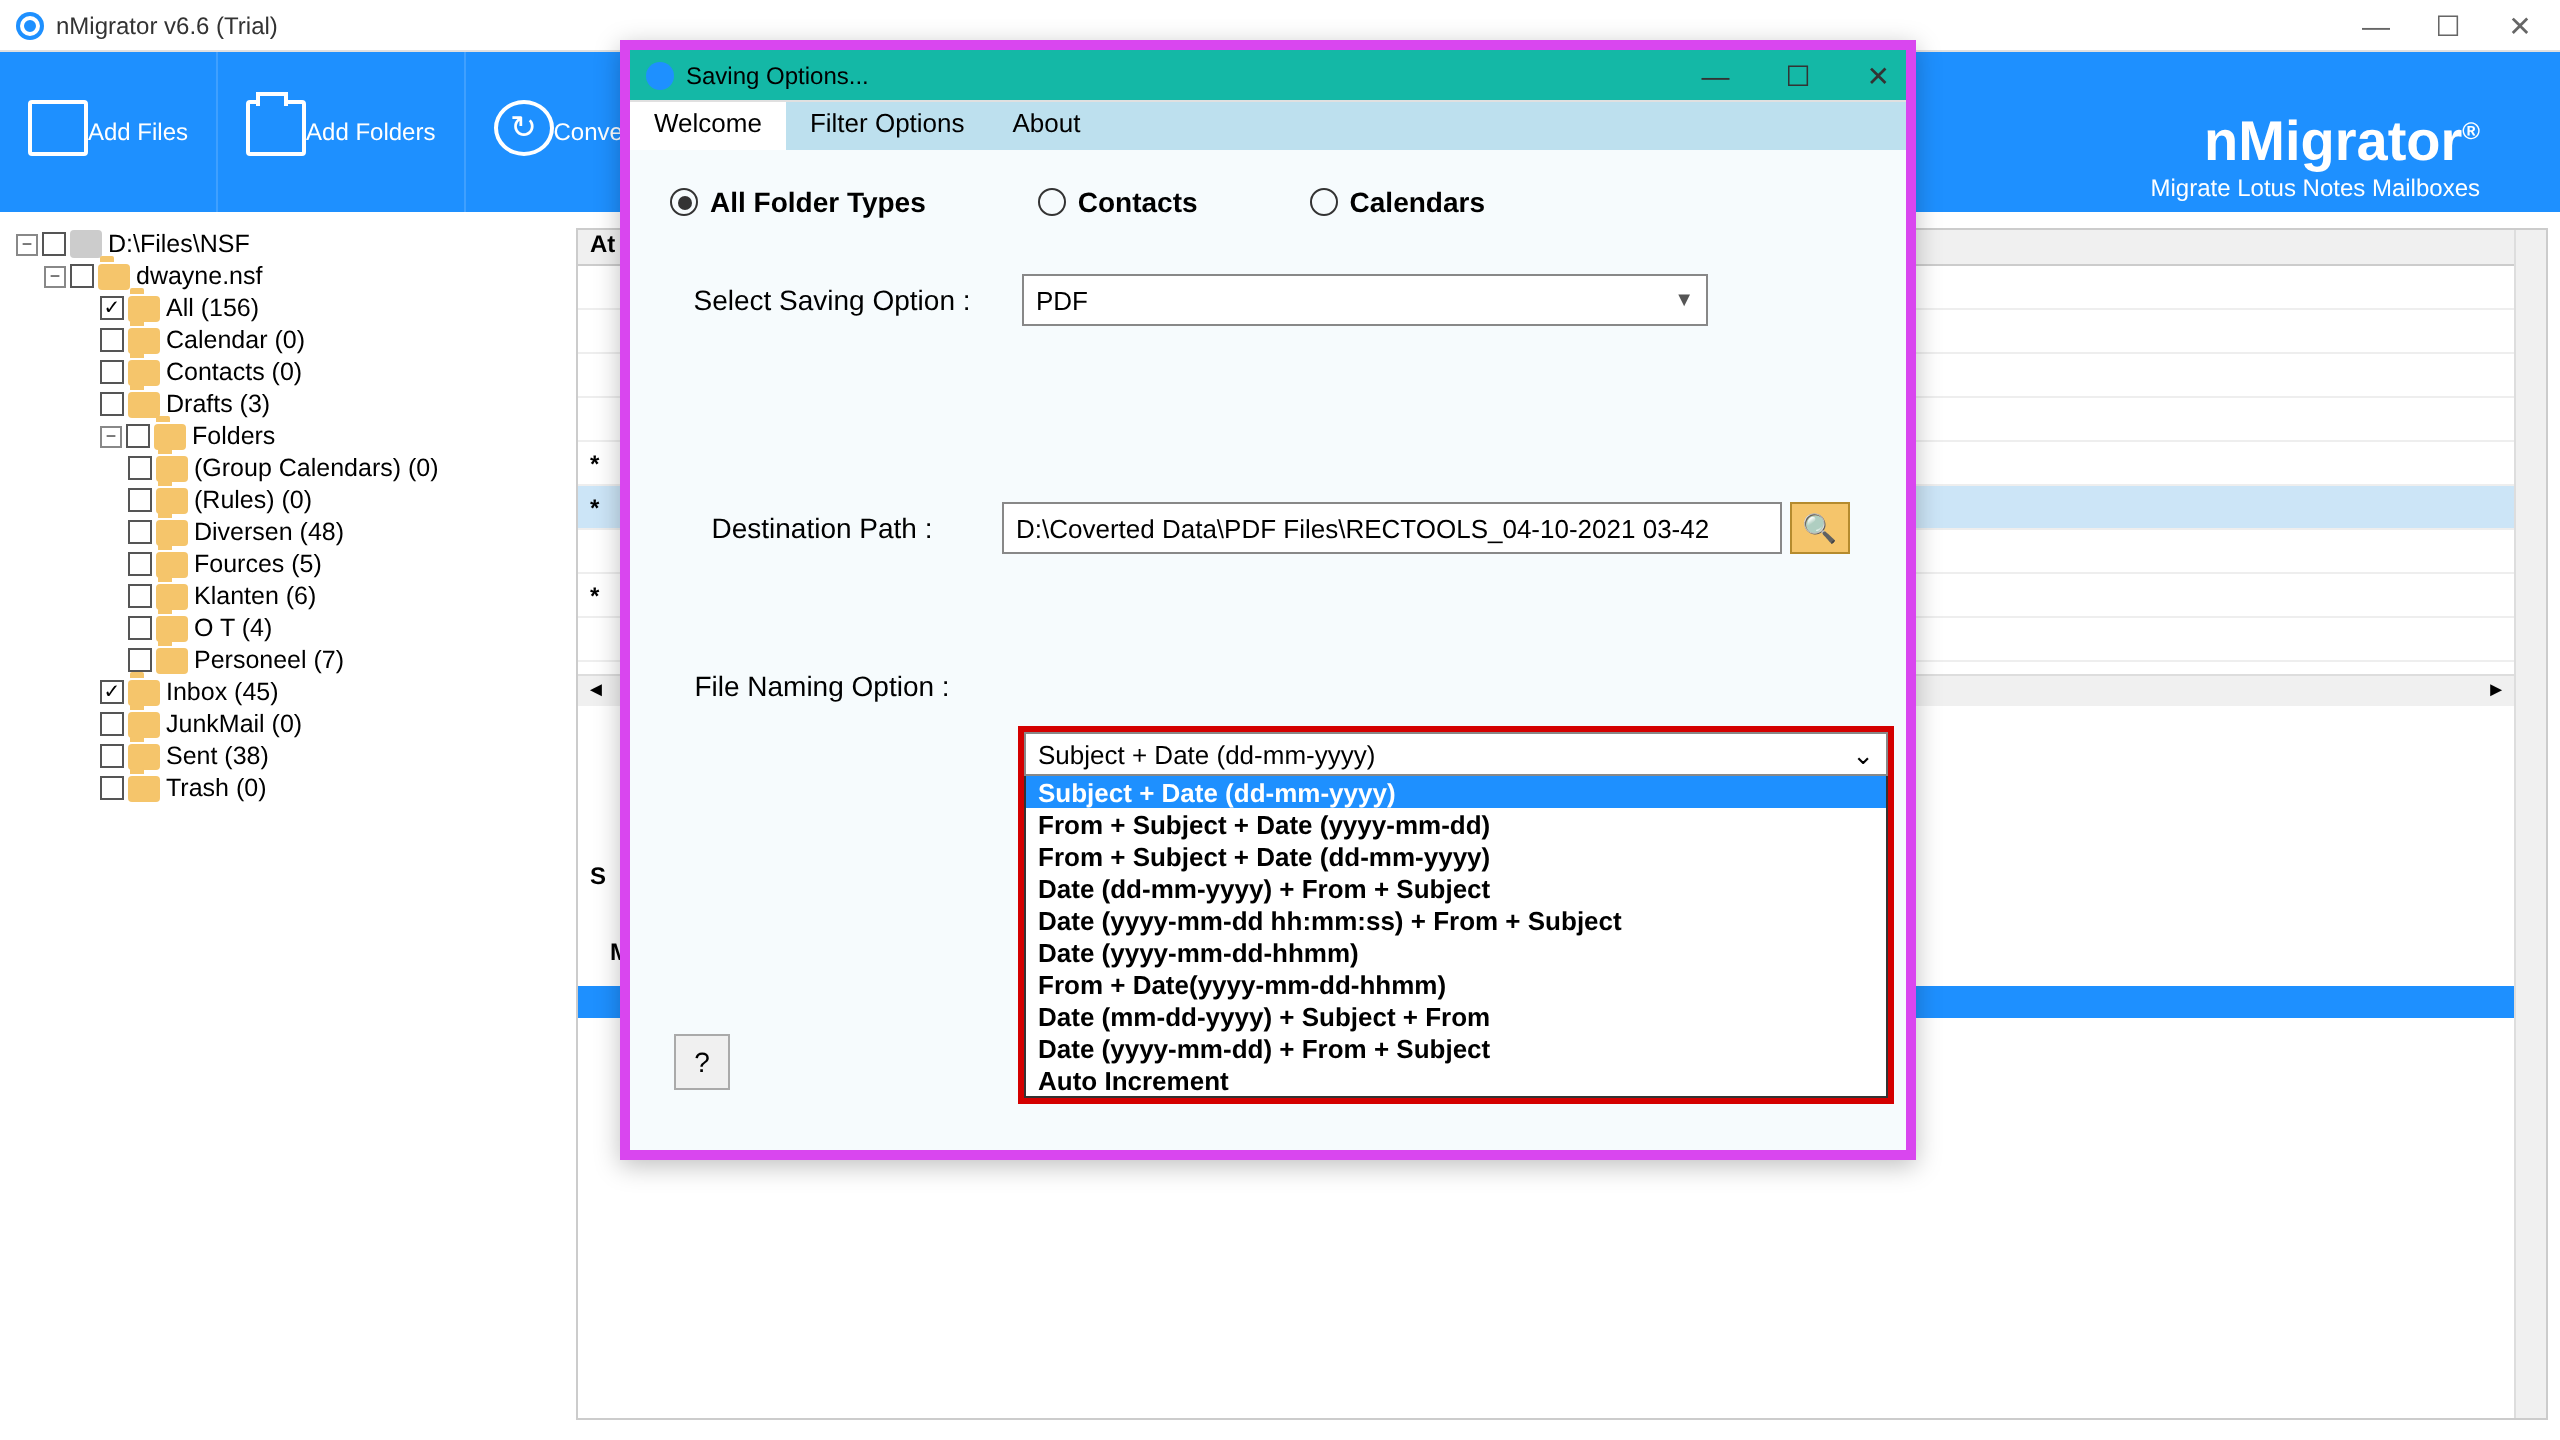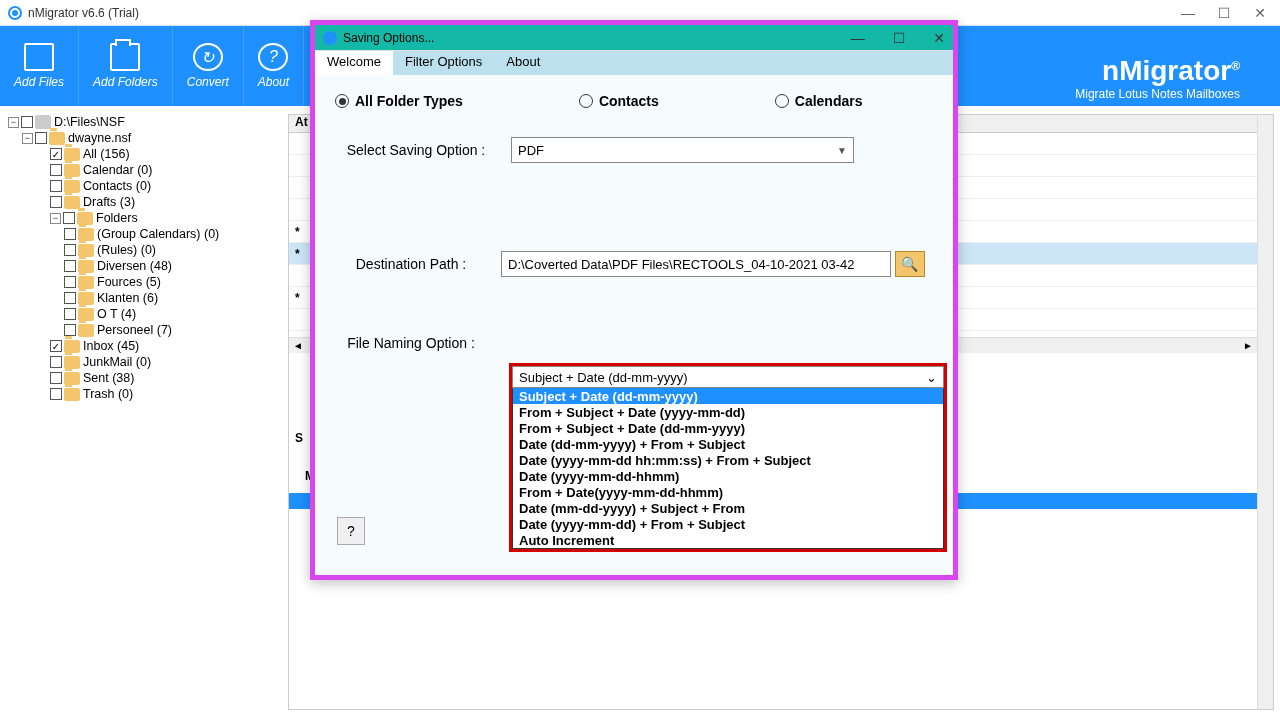--- a/index.html
+++ b/index.html
@@ -14,22 +14,22 @@
 .titlebar .logo::after { content: ""; width: 6px; height: 6px; border: 2px solid #fff; border-radius: 50%; }
 .titlebar .winbtns { margin-left: auto; display: flex; gap: 24px; padding-right: 6px; }
 .titlebar .winbtns span { width: 12px; height: 12px; display: flex; align-items: center; justify-content: center; color: #666; font-size: 14px; }
 
 
 .ribbon {
   height: 80px; background: #1e90ff; display: flex; align-items: center;
 }
 .ribbon-item {
   color: #fff; text-align: center; padding: 0 14px; height: 100%;
-  display: flex; flex-direction: column; align-items: center; justify-content: center;
-  font-size: 12px; border-right: 1px solid rgba(255,255,255,0.15); font-style: italic;
+  display: flex; align-items: center; justify-content: center;
+  font-size: 12px; border-right: 1px solid rgba(255,255,255,0.15);
 }
 .ribbon-item .ic { width: 30px; height: 28px; border: 2px solid #fff; border-radius: 2px; margin-bottom: 4px; position: relative; }
 .ribbon-item .ic.folders::after { content:""; position:absolute; top:-6px; left:3px; width:12px; height:5px; background:#1e90ff; border:2px solid #fff; border-bottom:none; }
 .ribbon-item .ic.convert { border-radius:50%; }
 .ribbon-item .ic.convert::after { content:"↻"; position:absolute; inset:0; display:flex; align-items:center; justify-content:center; font-size:16px; }
 .ribbon-item .ic.about { border-radius:50%; }
 .ribbon-item .ic.about::after { content:"?"; position:absolute; inset:0; display:flex; align-items:center; justify-content:center; font-size:16px; }
 .ribbon-brand { margin-left: auto; color: #fff; padding-right: 40px; text-align: right; margin-top: 24px; }
 .ribbon-brand .bn { font-size: 28px; font-weight: 600; }
 .ribbon-brand .bn sup { font-size: 12px; }
@@ -67,21 +67,21 @@
   background: #14b8a6; border: 5px solid #d946ef; box-shadow: 0 3px 12px rgba(0,0,0,0.25);
 }
 .modal-titlebar { height: 26px; display:flex; align-items:center; padding: 0 8px; font-size: 12px; border-bottom: 1px solid #e0e0e0; }
 .modal-titlebar .logo { width:14px; height:14px; border-radius:50%; background:#1e90ff; margin-right:6px; }
 .modal-titlebar .mwbtns { margin-left:auto; display:flex; gap:28px; font-size:14px; color:#333; }
 .modal-tabs { display:flex; background:#bde0ee; height:24px; font-size:13px; }
 .modal-tabs .tab { padding: 3px 12px; }
 .modal-tabs .tab.active { background:#fff; }
 .modal-body { padding: 18px 16px; font-size: 14px; position: relative; height: calc(100% - 50px); background: #f6fbfd; }
 
-.radio-row { display:flex; gap: 116px; margin-bottom: 28px; padding-left: 4px; }
+.radio-row { display:flex; gap: 56px; margin-bottom: 28px; padding-left: 4px; }
 .radio-opt { display:flex; align-items:center; gap:6px; font-weight:600; }
 .radio { width:14px; height:14px; border:1.5px solid #333; border-radius:50%; display:flex; align-items:center; justify-content:center; }
 .radio.on::after { content:""; width:7px; height:7px; background:#333; border-radius:50%; }
 
 .form-row { display:flex; align-items:center; margin-bottom: 18px; }
 .form-label { width: 180px; text-align: center; padding-right: 10px; font-weight: 500; }
 .form-input { border:1px solid #888; height:26px; padding:2px 6px; font-size:13px; background:#fff; }
 .select { width: 343px; display:flex; align-items:center; justify-content:space-between; }
 .select .chev { font-size:10px; color:#555; }
 .path-in { width: 390px; }

